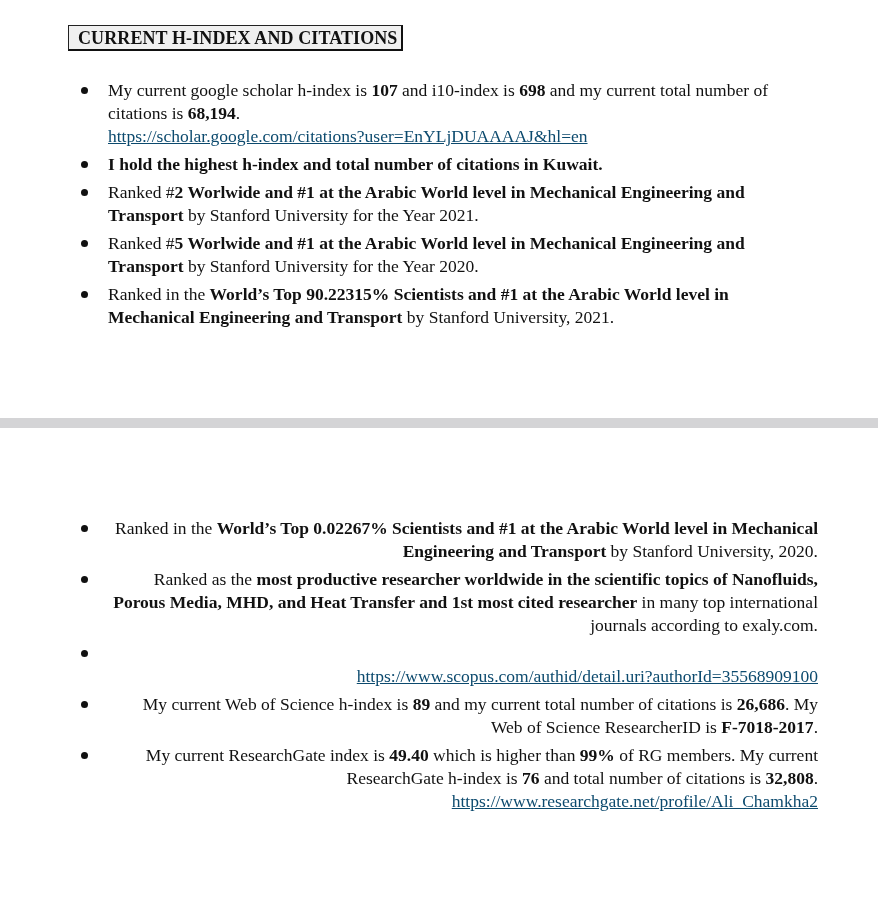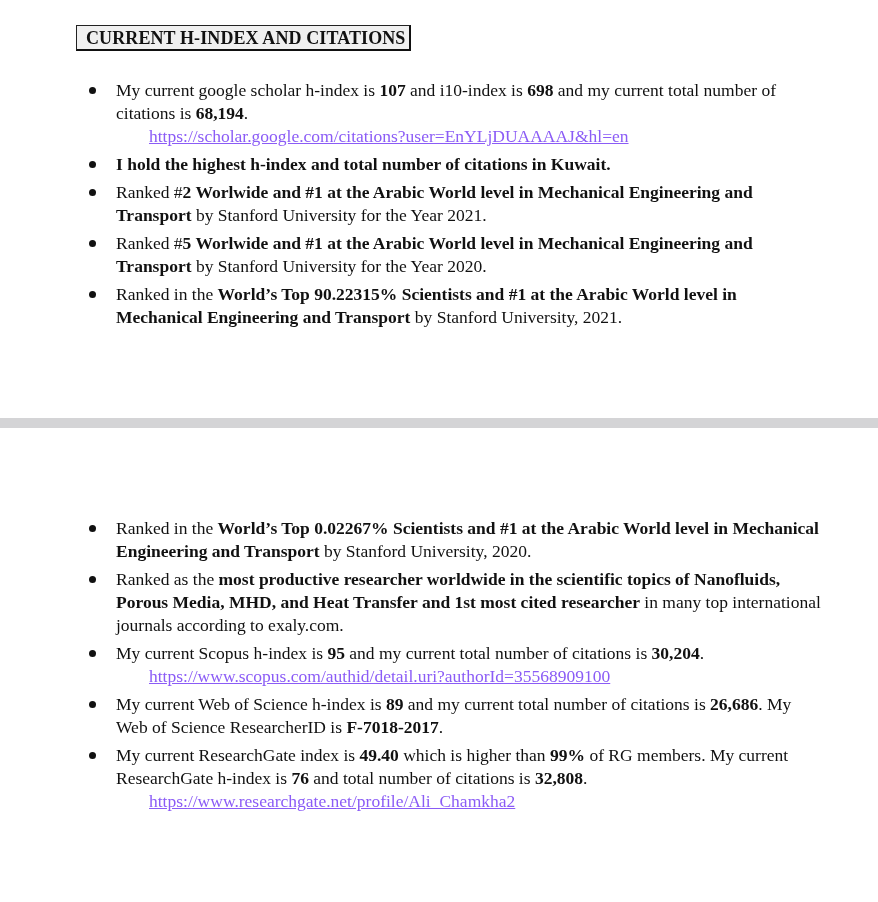--- a/index.html
+++ b/index.html
@@ -1,47 +1,47 @@
 <!DOCTYPE html>
 <html><head>
 <meta charset="utf-8">
 <style>
   html, body { margin: 0; padding: 0; background: #ffffff; }
   body { width: 878px; height: 902px; position: relative; overflow: hidden;
          font-family: "Liberation Serif", serif; color: #111; font-size: 17.5px; }
-  .page { position: absolute; left: 8px; width: 787px; background: #fff; }
+  .page { position: absolute; left: 0; width: 787px; background: #fff; }
   .page-top { top: 0; height: 418px; }
   .page-gap { position: absolute; top: 418px; left: 0; width: 878px; height: 10px; background: #d4d4d6; }
   .page-bottom { top: 428px; height: 474px; }
   .heading-box { position: absolute; left: 68px; top: 25px; padding: 1px 4px 0 9px;
                  border: 1px solid #222; border-right: 2px solid #111; border-bottom: 2px solid #111;
                  background: #f0f0f0; font-weight: bold; font-size: 18px; line-height: 22px; letter-spacing: 0.1px; }
   ul.items { list-style: none; margin: 0; padding: 0; position: absolute; left: 78px; width: 740px; }
   ul.items li { position: relative; padding-left: 30px; line-height: 23px; margin-bottom: 5px; }
   ul.items li .bullet { position: absolute; left: 3px; top: 8px; width: 7px; height: 7px; border-radius: 50%; background: #111; }
   b, .b { font-family: "Liberation Serif", serif; font-weight: bold; }
-  a.link { color: #8b5cf6; text-decoration: underline; margin-left: 33px; }
+  a.link { color: #0c4a6e; text-decoration: underline; }
   .top-list { top: 79px; }
-  .bottom-list { top: 89px; }
+  .bottom-list { top: 89px; text-align: right; }
 </style>
 </head>
 <body>
 
 <div class="page page-top">
   <div class="heading-box">CURRENT H-INDEX AND CITATIONS</div>
   <ul class="items top-list">
       <li><span class="bullet"></span><span><span>My current google scholar h-index is </span><b>107</b><span> and i10-index is </span><b>698</b><span> and my current total number of citations is </span><b>68,194</b><span>.</span></span><br><a class="link">https://scholar.google.com/citations?user=EnYLjDUAAAAJ&amp;hl=en</a></li>
       <li><span class="bullet"></span><span><b>I hold the highest h-index and total number of citations in Kuwait.</b></span></li>
       <li><span class="bullet"></span><span><span>Ranked #</span><b>2 Worlwide and #1 at the Arabic World level in Mechanical Engineering and Transport</b><span> by Stanford University for the Year 2021.</span></span></li>
       <li><span class="bullet"></span><span><span>Ranked #</span><b>5 Worlwide and #1 at the Arabic World level in Mechanical Engineering and Transport</b><span> by Stanford University for the Year 2020.</span></span></li>
       <li><span class="bullet"></span><span><span>Ranked in the </span><b>World’s Top 90.22315% Scientists and #1 at the Arabic World level in Mechanical Engineering and Transport</b><span> by Stanford University, 2021.</span></span></li>
     </ul>
 </div>
 <div class="page-gap"></div>
 <div class="page page-bottom">
   <ul class="items bottom-list">
       <li><span class="bullet"></span><span><span>Ranked in the </span><b>World’s Top 0.02267% Scientists and #1 at the Arabic World level in Mechanical Engineering and Transport</b><span> by Stanford University, 2020.</span></span></li>
       <li><span class="bullet"></span><span><span>Ranked as the </span><b>most productive researcher worldwide in the scientific topics of Nanofluids, Porous Media, MHD, and Heat Transfer and 1st most cited researcher</b><span> in many top international journals according to exaly.com.</span></span></li>
-      <li><span class="bullet"></span><span><span>My current Scopus h-index is </span><b>95</b><span> and my current total number of citations is </span><b>30,204</b><span>.</span></span><br><a class="link">https://www.scopus.com/authid/detail.uri?authorId=35568909100</a></li>
+      <li><span class="bullet"></span><br><a class="link">https://www.scopus.com/authid/detail.uri?authorId=35568909100</a></li>
       <li><span class="bullet"></span><span><span>My current Web of Science h-index is </span><b>89</b><span> and my current total number of citations is </span><b>26,686</b><span>. My Web of Science ResearcherID is </span><b>F-7018-2017</b><span>.</span></span><br></li>
       <li><span class="bullet"></span><span><span>My current ResearchGate index is </span><b>49.40</b><span> which is higher than </span><b>99%</b><span> of RG members. My current ResearchGate h-index is </span><b>76</b><span> and total number of citations is </span><b>32,808</b><span>.</span></span><br><a class="link">https://www.researchgate.net/profile/Ali_Chamkha2</a></li>
     </ul>
 </div>
 
 </body></html>

